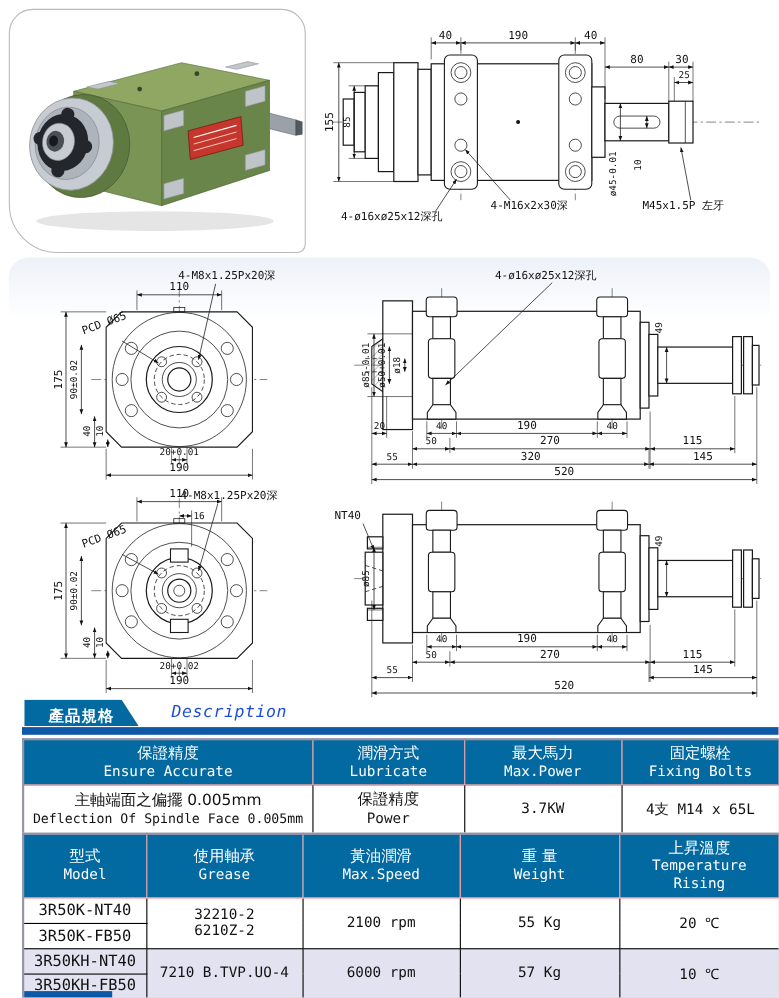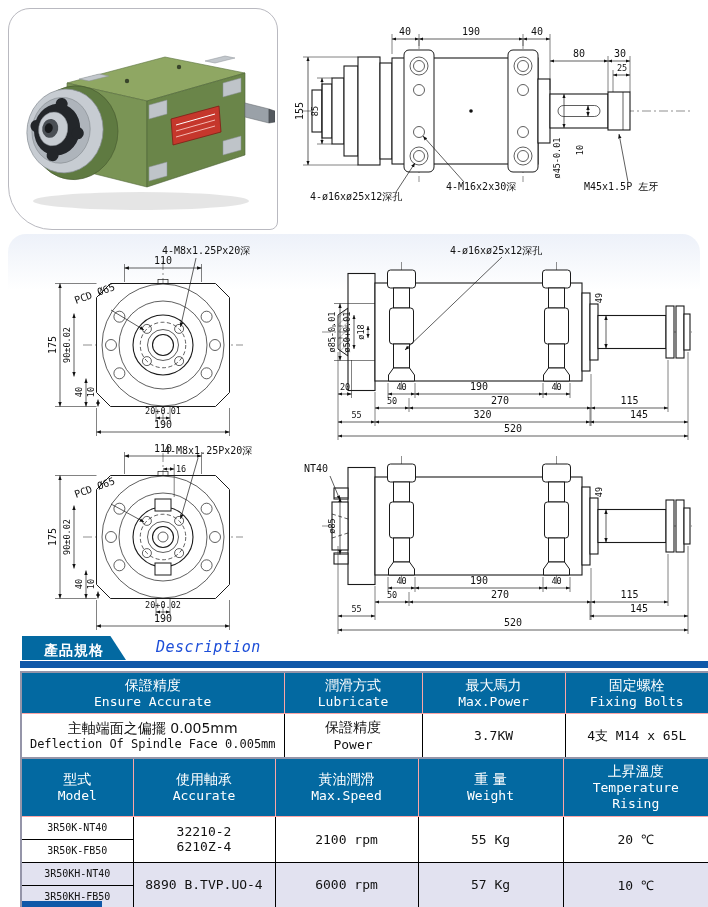--- a/index.html
+++ b/index.html
@@ -37,21 +37,21 @@
              border:2px solid #9595a9;}
   table.spec th{background:#0369a1;color:#fff;border:1px solid #fca5a5;padding:3px 2px;
                 font-weight:normal;vertical-align:middle;}
   table.spec td{border:1px solid #000000;text-align:center;vertical-align:middle;padding:1px 2px;}
   .zh{display:block;font-family:"DejaVu Sans","Liberation Sans",sans-serif;font-size:14px;line-height:1.3;}
   .en{display:block;font-size:13px;line-height:1.25;}
   .en.sm{font-size:12px;}
   td .zh{font-size:14px;}
   td{font-size:13px;}
   tr.g2 td{background:#e2e2f0;}
-  td.model{font-size:10px;}
+  td.model{font-size:14px;}
   .bottom-bar{position:absolute;left:22px;top:901px;width:80px;height:6px;background:#0f58a8;}
 </style>
 </head>
 <body>
 
 <div id="page">
 
   <svg width="0" height="0" style="position:absolute">
     <defs>
       <marker id="ar" viewBox="0 0 10 10" refX="9" refY="5" markerWidth="7" markerHeight="7" orient="auto-start-reverse">
@@ -495,53 +495,53 @@
         <col style="width:146px">
       </colgroup>
     <thead>
       <tr style="height:50px">
         <th>
           <span class="zh">型式</span>
           <span class="en">Model</span>
           </th>
         <th>
           <span class="zh">使用軸承</span>
-          <span class="en">Accurate</span>
+          <span class="en">Grease</span>
           </th>
         <th>
           <span class="zh">黃油潤滑</span>
           <span class="en">Max.Speed</span>
           </th>
         <th>
           <span class="zh">重 量</span>
           <span class="en">Weight</span>
           </th>
         <th>
           <span class="zh">上昇溫度</span>
           <span class="en">Temperature Rising</span>
           </th>
       </tr>
     </thead>
     <tbody>
       <tr style="height:23px">
         <td class="model">3R50K-NT40</td>
         <td rowspan="2">
           <span style="display:block">32210-2</span>
-          <span style="display:block">6210Z-4</span>
+          <span style="display:block">6210Z-2</span>
           </td>
         <td rowspan="2">2100 rpm</td>
         <td rowspan="2">55 Kg</td>
         <td rowspan="2">20 ℃</td>
       </tr>
       <tr style="height:23px">
         <td class="model">3R50K-FB50</td>
       </tr>
       <tr class="g2" style="height:23px">
         <td class="model">3R50KH-NT40</td>
-        <td rowspan="2">8890 B.TVP.UO-4</td>
+        <td rowspan="2">7210 B.TVP.UO-4</td>
         <td rowspan="2">6000 rpm</td>
         <td rowspan="2">57 Kg</td>
         <td rowspan="2">10 ℃</td>
       </tr>
       <tr class="g2" style="height:23px">
         <td class="model">3R50KH-FB50</td>
       </tr>
     </tbody>
   </table>
 

